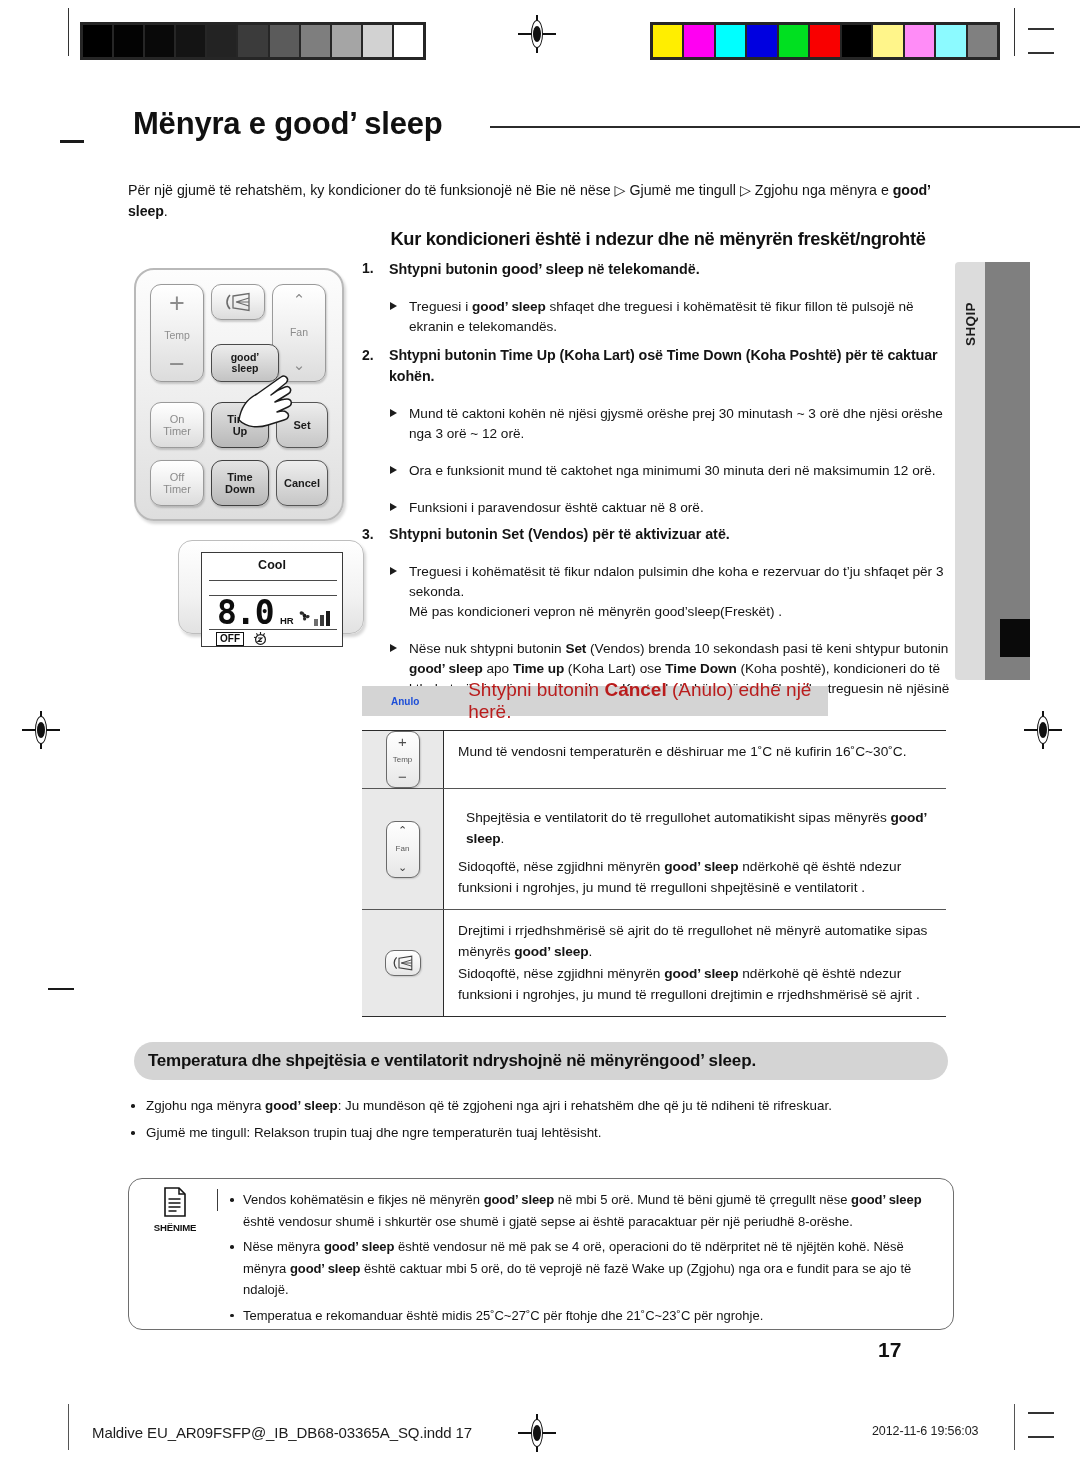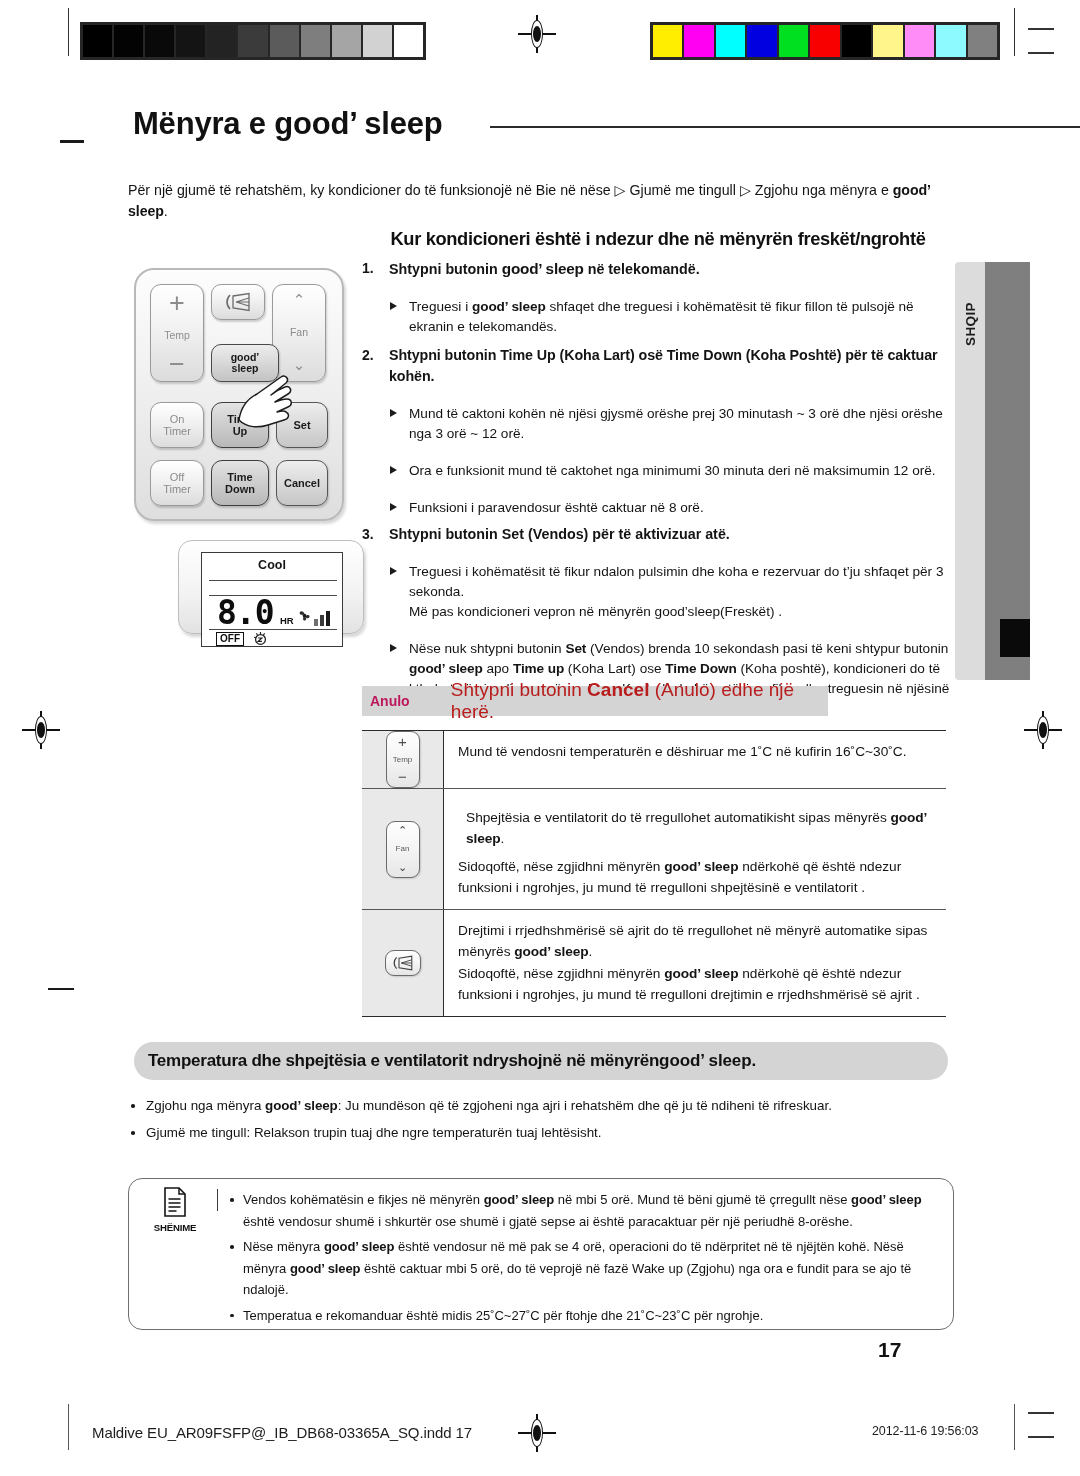--- a/index.html
+++ b/index.html
@@ -194,21 +194,21 @@
     border-top: 4.5px solid transparent; border-bottom: 4.5px solid transparent;
   }
   .spacer6 { height: 6px; }
   .spacer4 { height: 4px; }
 
   
   #anulo-bar {
     position: absolute; left: 362px; top: 686px; width: 466px; height: 30px;
     background: #d4d4d4; display: flex; align-items: center;
   }
-  #anulo-label { margin-left: 8px; width: 84px; font-weight: 700; font-size: 14px; color:#be185d; }
+  #anulo-label { margin-left: 29px; width: 84px; font-weight: 700; font-size: 10px; color:#1d4ed8; }
   #anulo-text { font-size: 19px; color:#b91c1c; }
 
   
   #feat-table {
     position: absolute; left: 362px; top: 730px; width: 584px;
     border-top: 1.6px solid #2b2b2b;
   }
   .frow { display: flex; border-bottom: 1.2px solid #555; }
   .frow:last-child { border-bottom: 1.8px solid #2b2b2b; }
   .fcell-icon {

